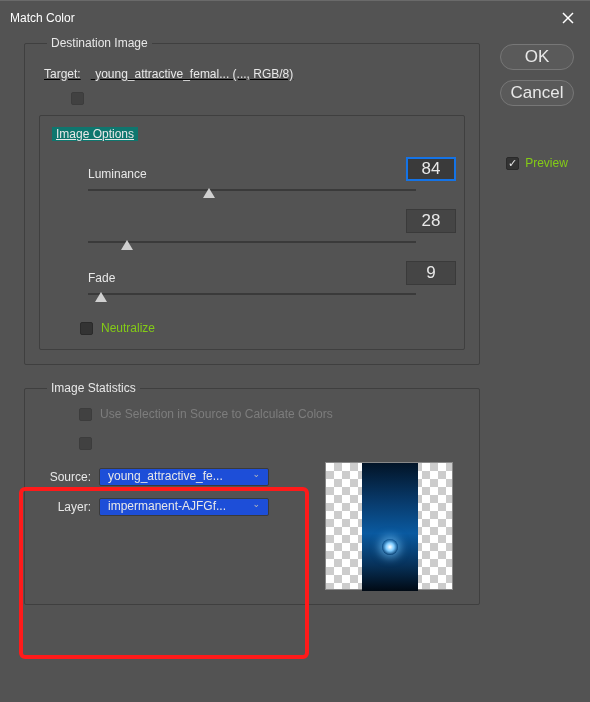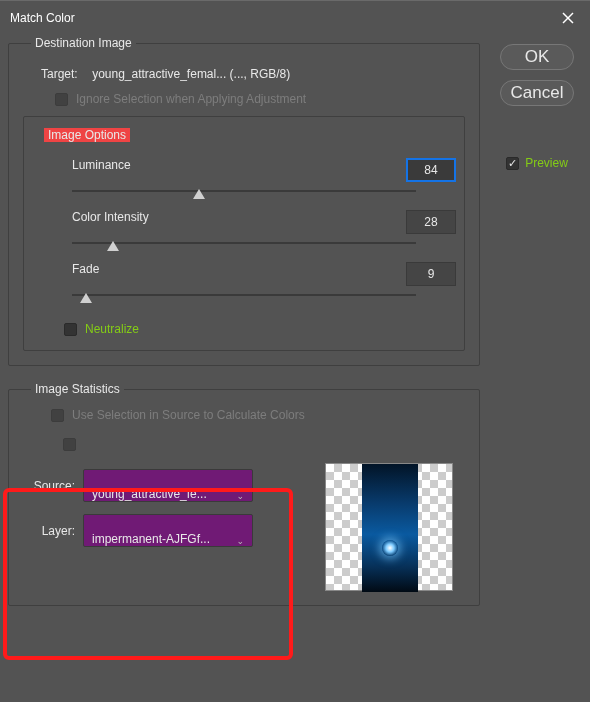--- a/index.html
+++ b/index.html
@@ -3,54 +3,54 @@
 <meta charset="utf-8">
 <style>
 * { box-sizing: border-box; margin: 0; padding: 0; font-family: "Segoe UI", Tahoma, sans-serif; }
 body { background: #535353; width: 590px; height: 702px; overflow: hidden; }
 
 .titlebar { background: #535353; height: 30px; display: flex; align-items: center; justify-content: space-between; padding: 5px 0 0 10px; border-top: 1px solid #6a6a6a; }
 .titlebar-text { color: #fff; font-size: 12px; }
 .close-btn { width: 45px; height: 30px; display: flex; align-items: center; justify-content: center; color: #fff; font-size: 14px; }
 .close-btn svg { width: 12px; height: 12px; stroke: #fff; stroke-width: 1.5; }
 
-.content { display: flex; padding: 6px 8px 8px 8px; gap: 12px; }
+.content { display: flex; padding: 6px 8px 8px 24px; gap: 12px; }
 .left-col { flex: 1; }
 .right-col { width: 90px; display: flex; flex-direction: column; gap: 10px; align-items: center; padding-top: 8px; }
 
 fieldset { border: 1px solid #3f3f3f; border-radius: 2px; padding: 10px 14px 14px 14px; margin-bottom: 16px; position: relative; }
 fieldset > legend { color: #e8e8e8; font-size: 12px; padding: 0 4px; margin-left: 8px; }
-.target-row { margin: 4px 0 10px 18px; }
+.target-row { margin: 4px 0 10px 5px; text-decoration: underline; }
 .target-label { color: #e8e8e8; font-size: 12px; margin-right: 10px; }
 .target-val { color: #e8e8e8; font-size: 12px; }
 
 .chk { display: flex; align-items: center; gap: 8px; }
 .chk-box { width: 13px; height: 13px; background: #333; border: 1px solid #2a2a2a; border-radius: 2px; display: inline-flex; align-items: center; justify-content: center; }
 .chk-box.dim { opacity: .55; }
 .chk-box.checked::after { content: "✓"; color: #e8e8e8; font-size: 11px; line-height: 1; }
 .chk-label { color: #84cc16; font-size: 12px; }
 .chk-label.dim { color: #7d7d7d; }
 .indent { margin-left: 32px; }
 .indent2 { margin-left: 40px; }
 
 .nested-group { border: 1px solid #3f3f3f; border-radius: 2px; padding: 8px 8px 14px 8px; margin-top: 10px; }
-.nested-legend { color: #e8e8e8; font-size: 12px; margin: -16px 0 8px 12px; background: #ef4444; display: inline-block; padding: 0 4px; }
+.nested-legend { color: #e8e8e8; font-size: 12px; margin: -16px 0 8px 4px; background: #0f766e; display: inline-block; padding: 0 4px; text-decoration: underline; }
 
-.slider-row { margin: 8px 0 0 40px; display: flex; align-items: flex-start; }
+.slider-row { margin: 8px 0 0 40px; display: flex; align-items: flex-end; }
 .slider-label { width: 130px; color: #e8e8e8; font-size: 12px; }
-.num-input { width: 50px; height: 24px; background: #454545; border: 1px solid #3a3a3a; color: #e8e8e8; font-size: 12px; text-align: center; }
+.num-input { width: 50px; height: 24px; background: #454545; border: 1px solid #3a3a3a; color: #e8e8e8; font-size: 17px; text-align: center; }
 .num-input.focused { border: 2px solid #1473e6; background: #3a3a3a; }
 .track { position: relative; margin: 6px 40px 8px 40px; height: 14px; }
 .track-line { position: absolute; left: 0; right: 0; top: 2px; height: 2px; background: #3a3a3a; }
 .thumb { position: absolute; top: 1px; width: 0; height: 0; border-left: 6px solid transparent; border-right: 6px solid transparent; border-bottom: 10px solid #d0d0d0; transform: translateX(-6px); }
 
 .btn { min-width: 74px; height: 26px; background: #5a5a5a; border: 1px solid #777; border-radius: 13px; color: #e8e8e8; font-size: 17px; display: flex; align-items: center; justify-content: center; cursor: default; }
 .btn-rect { width: 150px; height: 26px; background: #5a5a5a; border: 1px solid #7a7a7a; border-radius: 3px; color: #e8e8e8; font-size: 12px; display: flex; align-items: center; justify-content: center; margin: 8px 0 0 0; }
 
-.select { width: 170px; height: 33px; background: #701a75; border: 1px solid #3a3a3a; border-radius: 2px; color: #e8e8e8; font-size: 12px; display: flex; align-items: flex-end; justify-content: space-between; padding: 0 8px; }
+.select { width: 170px; height: 18px; background: #1d4ed8; border: 1px solid #3a3a3a; border-radius: 2px; color: #e8e8e8; font-size: 12px; display: flex; align-items: flex-start; justify-content: space-between; padding: 0 8px; }
 .select .caret { font-size: 9px; color: #bbb; }
 
 .src-row { display: flex; align-items: center; gap: 8px; margin: 6px 0; }
 .src-label { width: 52px; text-align: right; color: #e8e8e8; font-size: 12px; }
 
 .highlight-box { position: absolute; border: 4px solid #ff1a1a; border-radius: 6px; pointer-events: none; }
 
 .thumb-preview { width: 128px; height: 128px; border: 1px solid #888; background:
   repeating-conic-gradient(#ccc 0 25%, #fff 0 50%) 0 0/16px 16px;
   position: relative; margin-left: auto; margin-right: 12px; }
@@ -79,38 +79,36 @@
   <div class="left-col">
 
     <fieldset>
       <legend>Destination Image</legend>
       <div class="target-row">
         <span class="target-label">Target:</span>
         <span class="target-val">young_attractive_femal... (..., RGB/8)</span>
       </div>
       <div class="chk indent">
         <span class="chk-box dim"></span>
-        <span class="chk-label dim">Ignore Selection when Applying Adjustment</span>
       </div>
 
       <div class="nested-group">
         <div class="nested-legend">Image Options</div>
 
         <div class="slider-row">
           <span class="slider-label">Luminance</span>
           <div style="flex:1"></div>
           <input class="num-input focused" value="84" style="">
         </div>
         <div class="track">
           <div class="track-line"></div>
           <div id="thumb-lum" class="thumb" style="left: 37%;"></div>
         </div>
 
         <div class="slider-row">
-          <span class="slider-label">Color Intensity</span>
           <div style="flex:1"></div>
           <input class="num-input" value="28" style="">
         </div>
         <div class="track">
           <div class="track-line"></div>
           <div id="thumb-ci" class="thumb" style="left: 12%;"></div>
         </div>
 
         <div class="slider-row">
           <span class="slider-label">Fade</span>
@@ -125,21 +123,21 @@
         <div class="chk indent" style="margin-top:16px">
           <span class="chk-box"></span>
           <span class="chk-label">Neutralize</span>
         </div>
       </div>
     </fieldset>
 
     <fieldset style="position:relative;">
       <legend>Image Statistics</legend>
 
-      <div class="chk indent2" style="margin:2px 0 16px 28px">
+      <div class="chk indent2" style="margin:2px 0 16px 40px">
         <span class="chk-box dim"></span>
         <span class="chk-label dim">Use Selection in Source to Calculate Colors</span>
       </div>
       <div class="chk indent2" style="margin:0 0 12px 40px">
         <span class="chk-box dim"></span>
       </div>
 
       <div class="stats-area">
         <div class="stats-left">
           <div class="src-row">

